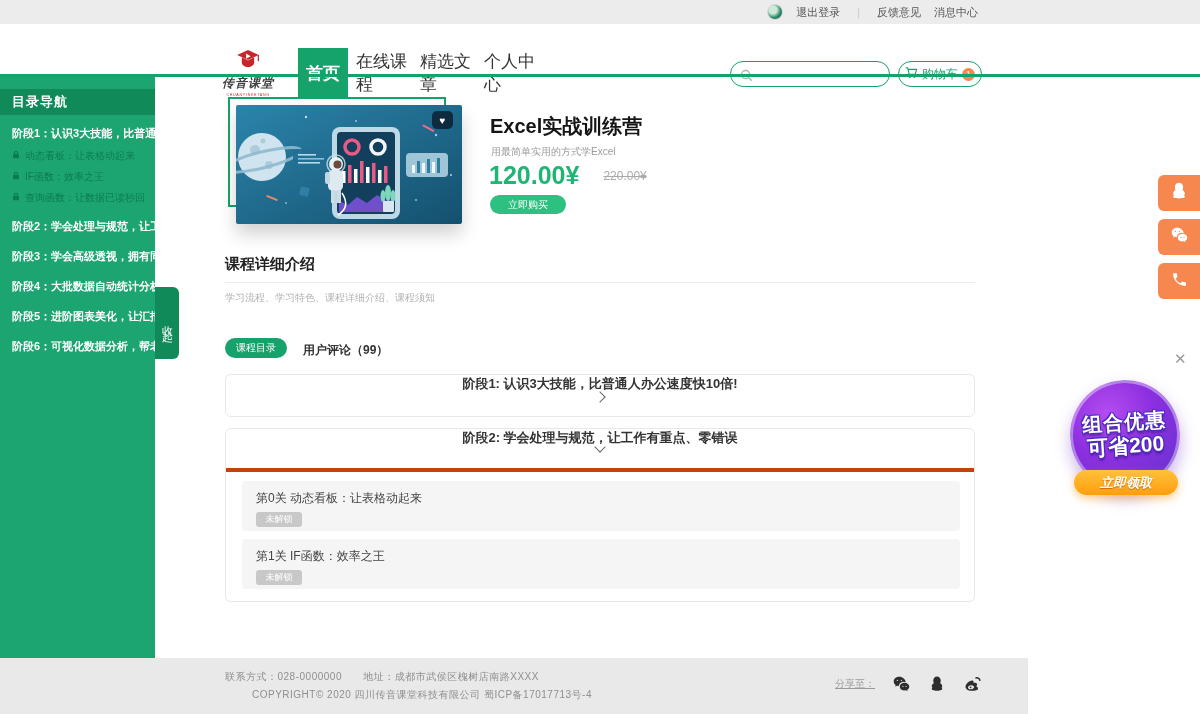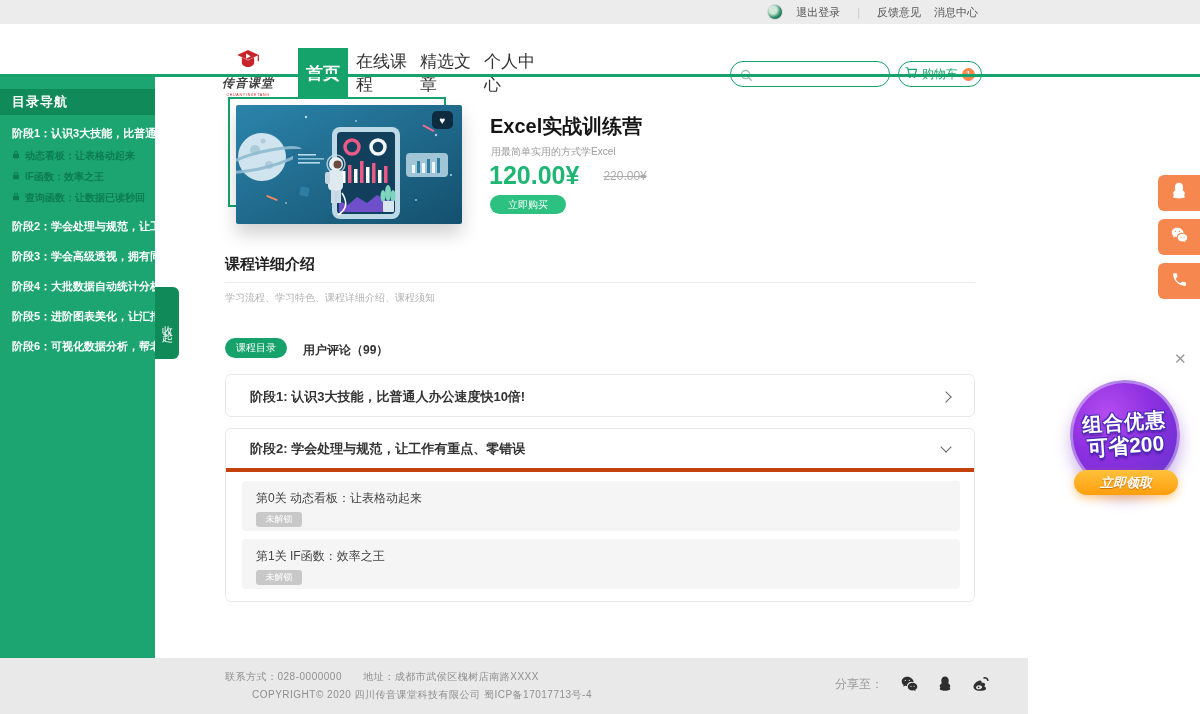--- a/index.html
+++ b/index.html
@@ -26,21 +26,21 @@
   .search .mag { position:absolute; left:9px; top:6px; }
   .cart-btn { position:absolute; left:898px; top:37px; width:84px; height:26px; border:1px solid #16a26b; border-radius:13px; background:#fff; display:flex; align-items:center; justify-content:center; gap:4px; font-size:12px; color:#16a26b; cursor:pointer; }
   .cart-badge { width:13px; height:13px; border-radius:50%; background:#f5874f; color:#fff; font-size:9px; display:flex; align-items:center; justify-content:center; }
   .green-line { position:absolute; top:74px; left:0; width:1200px; height:3px; background:#16a26b; }
 
   
   .sidebar { position:absolute; top:77px; left:0; width:155px; height:581px; background:#1ca571; color:#fff; }
   .sidebar-title { margin-top:12px; height:26px; background:#0f8a58; display:flex; align-items:center; padding-left:12px; font-size:13px; font-weight:bold; letter-spacing:1px; }
   .stage-row { display:flex; align-items:center; justify-content:space-between; padding:0 14px 0 12px; height:24px; font-size:11px; font-weight:bold; cursor:pointer; margin-top:6px; white-space:nowrap; }
   .stage-row:first-of-type { margin-top:10px; }
-  .locked-row { display:flex; align-items:center; gap:5px; padding-left:12px; height:21px; font-size:10px; color:#0d7c52; font-weight:bold; cursor:pointer; white-space:nowrap; }
+  .locked-row { display:flex; align-items:center; gap:5px; padding-left:12px; height:21px; font-size:10px; color:#0d7c52; font-weight:normal; cursor:pointer; white-space:nowrap; }
   .chev { display:inline-block; width:6px; height:6px; border-right:2px solid currentColor; border-bottom:2px solid currentColor; flex:none; }
   .chev.right { transform:rotate(-45deg); }
   .chev.down { transform:rotate(45deg); }
   .collapse-tab { position:absolute; left:155px; top:210px; width:24px; height:72px; background:#0f8a58; border-radius:0 6px 6px 0; display:flex; align-items:center; justify-content:center; writing-mode:vertical-rl; font-size:11px; letter-spacing:6px; color:#fff; cursor:pointer; }
 
   
   .course-frame { position:absolute; left:228px; top:97px; width:218px; height:110px; border:2px solid #16a26b; }
   .course-media { position:absolute; left:236px; top:105px; width:226px; height:119px; border-radius:2px; overflow:hidden; box-shadow:0 10px 18px rgba(0,0,0,.18); cursor:pointer; }
   .heart-btn { position:absolute; left:432px; top:111px; width:21px; height:18px; background:rgba(13,34,53,.88); border-radius:5px; color:#fff; font-size:10px; display:flex; align-items:center; justify-content:center; cursor:pointer; }
   .course-title { position:absolute; left:490px; top:113px; font-size:20px; font-weight:bold; color:#151515; }
@@ -54,21 +54,21 @@
   .section-title { position:absolute; left:225px; top:255px; font-size:15px; font-weight:bold; color:#222; }
   .section-divider { position:absolute; left:225px; top:282px; width:750px; height:1px; background:#ececec; }
   .section-summary { position:absolute; left:225px; top:291px; font-size:10px; color:#b2b2b2; }
 
   .tab-pill { position:absolute; left:225px; top:338px; width:62px; height:20px; background:#16a26b; border-radius:10px; color:#fff; font-size:10px; display:flex; align-items:center; justify-content:center; cursor:pointer; }
   .tab-plain { position:absolute; left:303px; top:342px; font-size:12px; font-weight:bold; color:#333; cursor:pointer; }
 
   .acc { position:absolute; left:225px; width:750px; background:#fff; border:1px solid #e8e8e8; border-radius:6px; }
   .acc1 { top:374px; height:43px; }
   .acc2 { top:428px; height:174px; }
-  .acc-head { height:43px; display:flex; align-items:center; justify-content:space-between; padding:0 24px; cursor:pointer; }
+  .acc-head { height:43px; display:flex; align-items:center; padding:0 24px; cursor:pointer;flex-direction:column; }
   .acc-title { font-size:13px; font-weight:bold; color:#333; }
   .acc-chev { width:8px; height:8px; border-right:1.5px solid #666; border-bottom:1.5px solid #666; }
   .acc-chev.r { transform:rotate(-45deg); }
   .acc-chev.d { transform:rotate(45deg); margin-top:-4px; }
   .acc2 .acc-head { border-bottom:4px solid #c2410c; }
   .lesson { position:absolute; left:16px; width:718px; height:50px; background:#f5f5f6; border-radius:4px; padding:9px 14px; cursor:pointer; }
   .lesson1 { top:52px; } .lesson2 { top:110px; }
   .lesson-title { font-size:12px; color:#444; }
   .lesson-badge { margin-top:5px; width:46px; height:15px; background:#c8c8c8; border-radius:3px; color:#fff; font-size:9px; display:flex; align-items:center; justify-content:center; }
 
@@ -89,21 +89,21 @@
   .promo-btn { position:absolute; left:1074px; top:470px; width:104px; height:25px; border:none; border-radius:13px;
     background:linear-gradient(#ffc13b,#ff9e0d); color:#fff; font-size:13px; font-weight:bold; font-style:italic;
     text-shadow:0 1px 1px rgba(170,85,0,.7); box-shadow:0 4px 8px rgba(255,160,20,.45); cursor:pointer; }
 
   
   .footer { position:absolute; top:658px; left:0; width:1028px; height:56px; background:#e9e9e9; }
   .footer-l1 { position:absolute; left:225px; top:12px; font-size:10px; color:#8f8f8f; letter-spacing:.5px; }
   .footer-l1 span + span { margin-left:18px; }
   .footer-l2 { position:absolute; left:225px; top:30px; font-size:10px; color:#8f8f8f; letter-spacing:.5px;margin-left:27px; }
   .share { position:absolute; left:835px; top:16px; display:flex; align-items:center; gap:16px; }
-  .share-label { font-size:12px; color:#9a9a9a; }
+  .share-label { font-size:10px; color:#9a9a9a;text-decoration:underline; }
   .share-icon { cursor:pointer; display:flex; }
 </style>
 </head>
 <body>
 
 <div class="page">
 
   <div class="topbar">
     <div class="topbar-cluster">
       <span class="avatar"></span>

